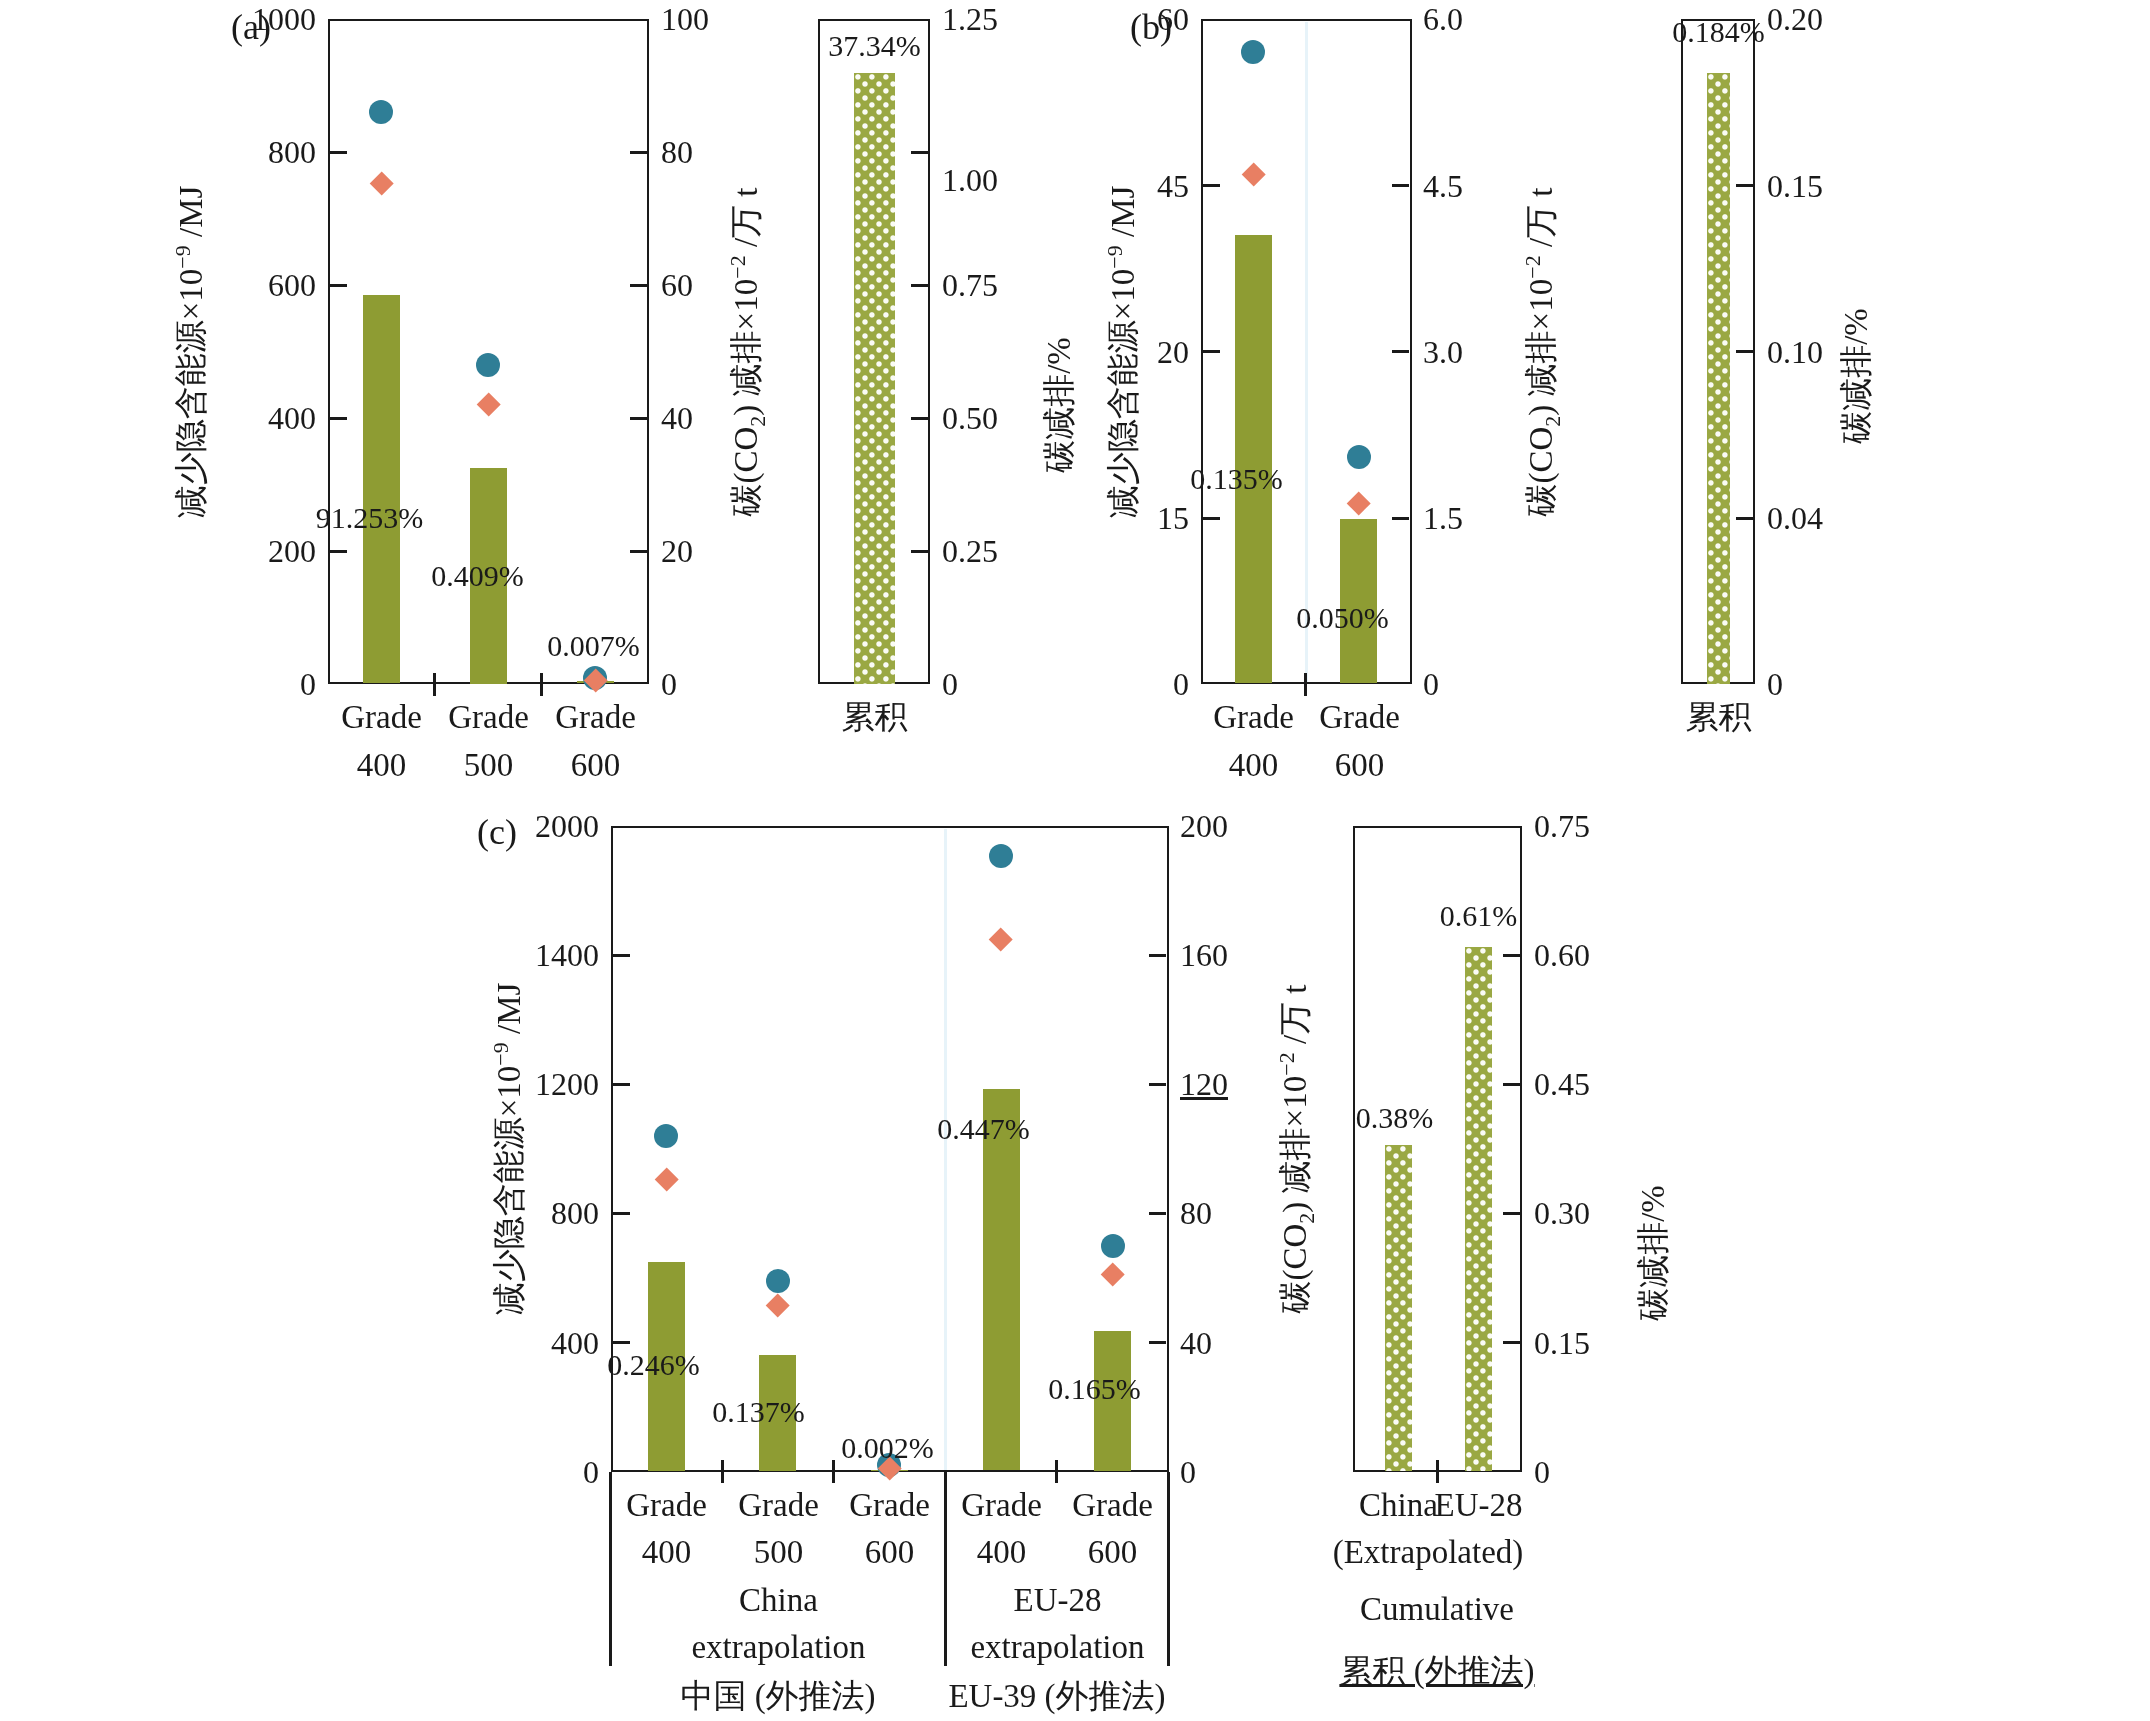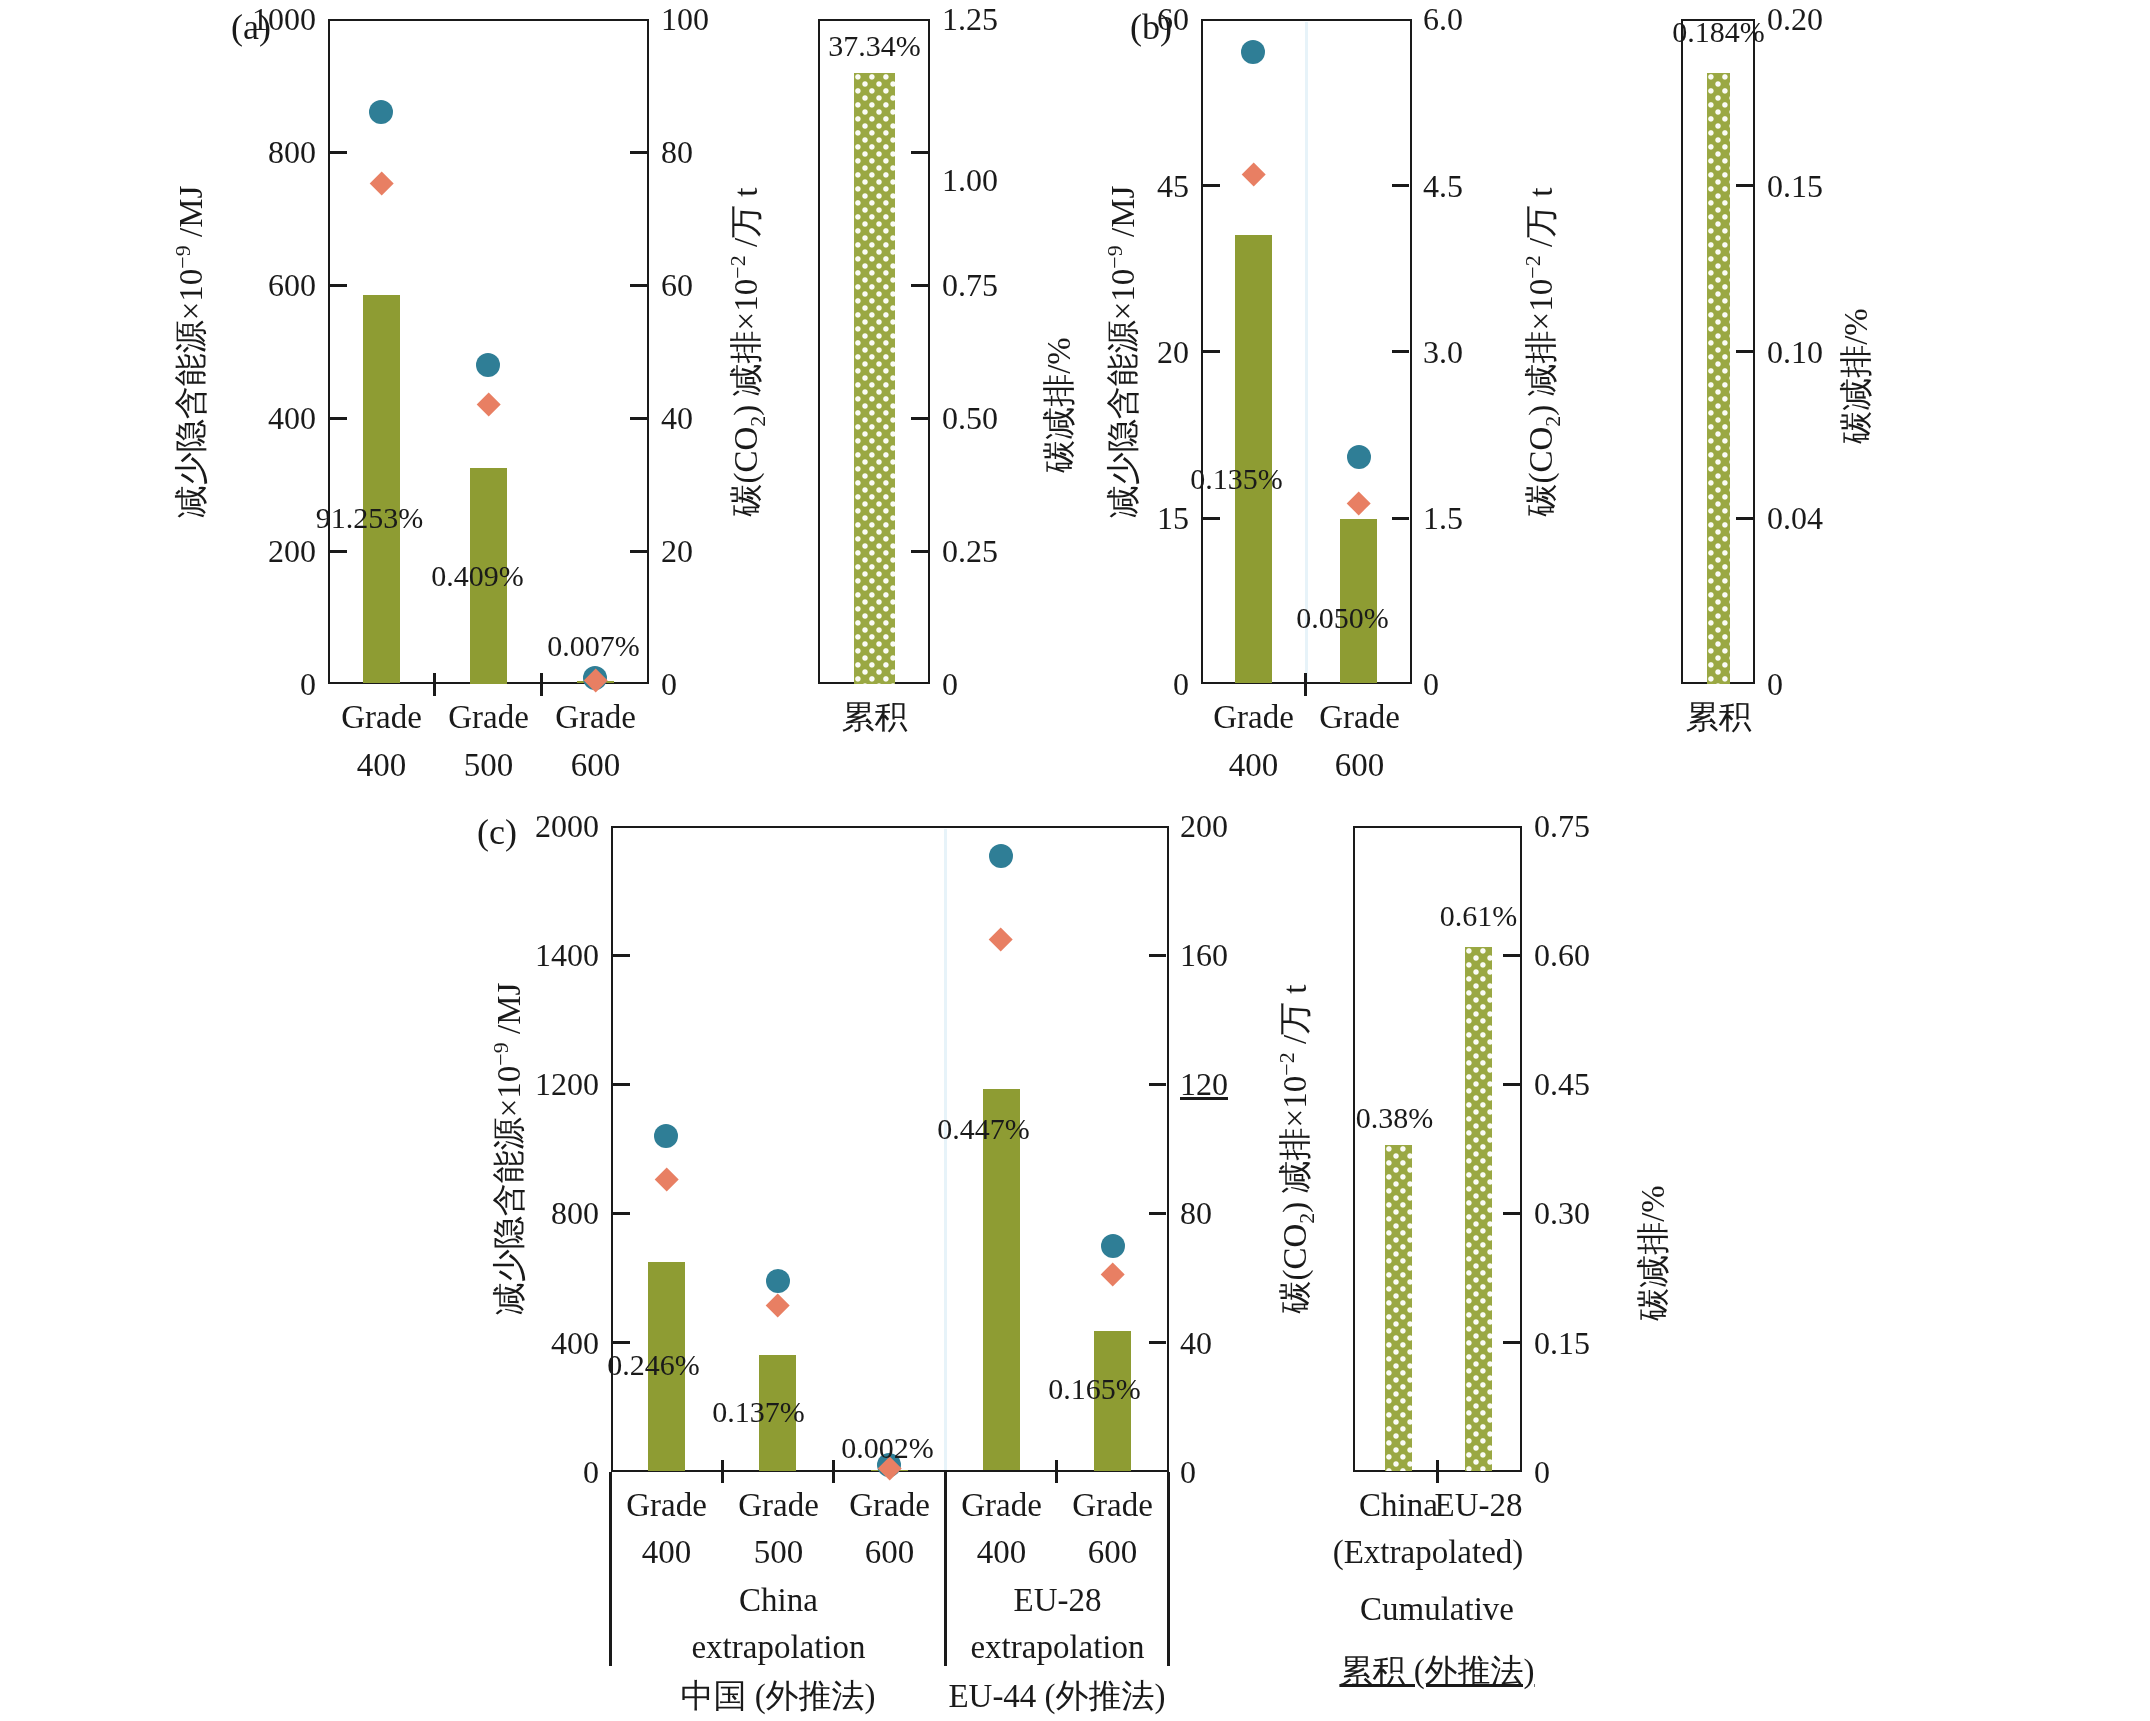--- a/index.html
+++ b/index.html
@@ -226,19 +226,19 @@
       <div class="cat" style="left: 1289px; top: 1489px; width: 219px;">China</div>
       <div class="cat" style="left: 1369px; top: 1489px; width: 219px;">EU-28</div>
       <div class="gline" style="left: 609px; top: 1472px; width: 2.6px; height: 194px;"></div>
       <div class="gline" style="left: 944px; top: 1472px; width: 2.6px; height: 194px;"></div>
       <div class="gline" style="left: 1167px; top: 1472px; width: 2.6px; height: 194px;"></div>
       <div class="cat" style="left: 624px; top: 1584px; width: 309px;">China</div>
       <div class="cat" style="left: 624px; top: 1631px; width: 309px;">extrapolation</div>
       <div class="cat" style="left: 903px; top: 1584px; width: 309px;">EU-28</div>
       <div class="cat" style="left: 903px; top: 1631px; width: 309px;">extrapolation</div>
       <div class="cat" style="left: 611px; top: 1680px; width: 334px;">中国 (外推法)</div>
-      <div class="cat" style="left: 890px; top: 1680px; width: 334px;">EU-44 (外推法)</div>
+      <div class="cat" style="left: 890px; top: 1680px; width: 334px;">EU-39 (外推法)</div>
       <div class="cat" style="left: 1261px; top: 1536px; width: 334px;">(Extrapolated)</div>
       <div class="cat" style="left: 1270px; top: 1593px; width: 334px;">Cumulative</div>
       <div class="cat" style="left: 1270px; top: 1655px; width: 334px; text-decoration: underline;">累积 (外推法)</div>
     </div>
 </div>
 
 
 </body></html>

